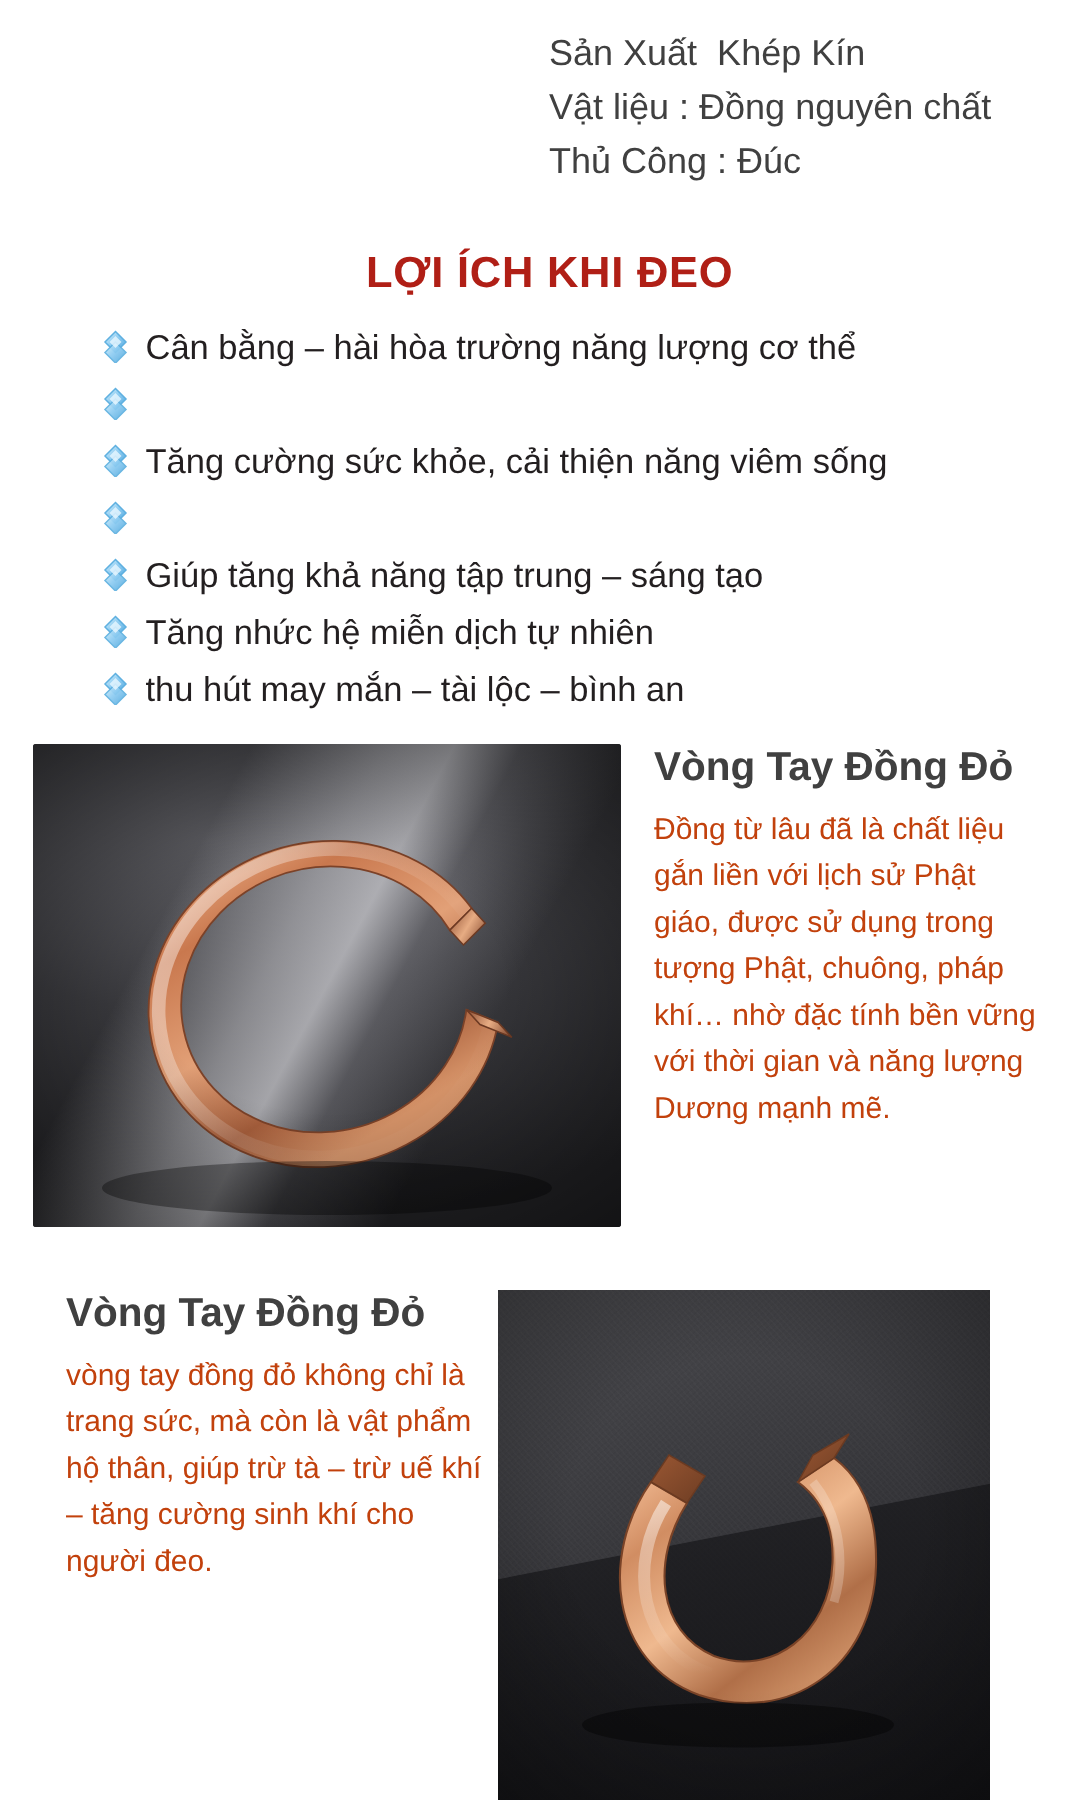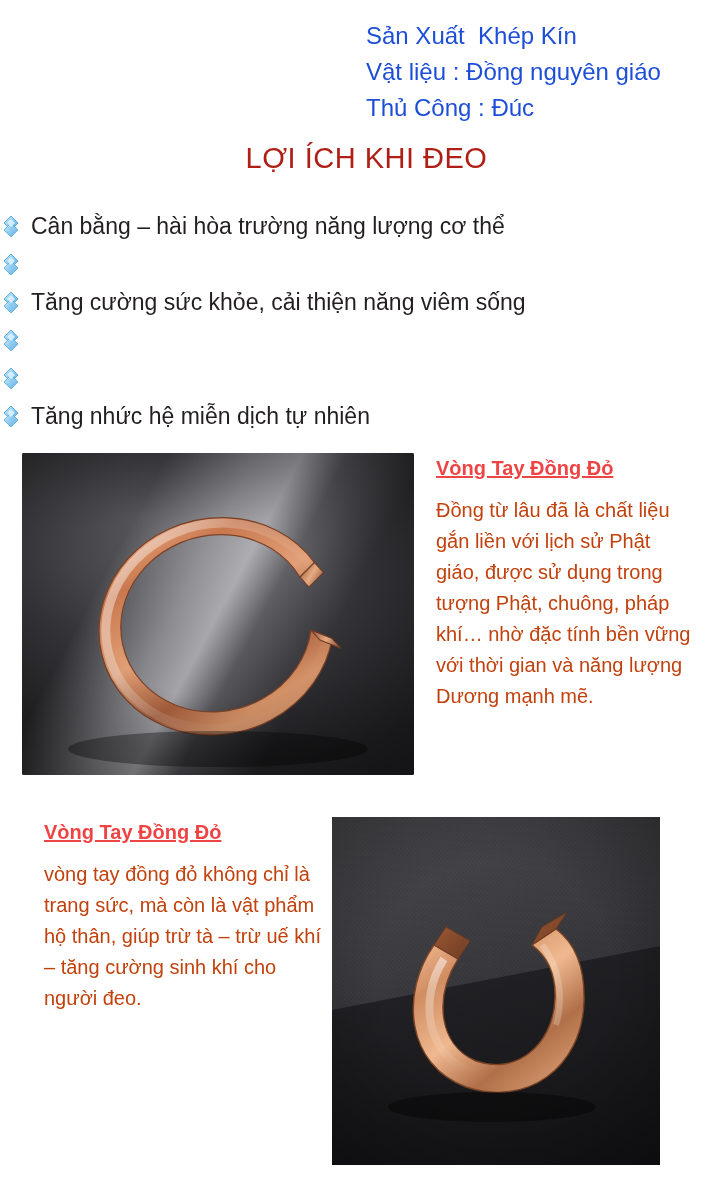--- a/index.html
+++ b/index.html
@@ -17,39 +17,40 @@
     position: relative;
   }
 
   
   .header {
     padding: 18px 0 0 0;
   }
   .header-line {
     font-size: 24px;
     line-height: 36px;
-    color: #1d4ed8;
+    color: #404040;
     padding-left: 366px;
     white-space: pre;
   }
 
   
   .benefits-title {
-    margin-top: 16px;
+    margin-top: 40px;
     text-align: center;
     font-size: 29px;
-    font-weight: normal;
+    font-weight: bold;
     color: #b01f16;
     letter-spacing: 0.5px;
     padding-left: 22px;
   }
 
   
   .benefits-list {
-    margin-top: 32px;
+    margin-top: 13px;
+    padding-left: 66px;
   }
   .benefit-item {
     display: flex;
     align-items: center;
     height: 38px;
   }
   .diamond-icon {
     width: 22px;
     height: 22px;
     flex: 0 0 22px;
@@ -96,25 +97,24 @@
     inset: 0;
     background: radial-gradient(ellipse 85% 75% at 50% 50%, rgba(0,0,0,0) 35%, rgba(0,0,0,0.55) 100%);
   }
   .photo-bracelet svg.art { position: absolute; inset: 0; }
 
   .section-one-text {
     margin-left: 22px;
     width: 255px;
   }
   .sub-title {
-    font-size: 20px;
+    font-size: 27px;
     font-weight: bold;
-    color: #ef4444;
+    color: #404040;
     line-height: 30px;
-    text-decoration: underline;
   }
   .body-copy {
     margin-top: 12px;
     font-size: 20px;
     line-height: 31px;
     color: #c2410c;
   }
 
   
   .section-two {
@@ -163,21 +163,21 @@
     inset: 0;
     background: radial-gradient(ellipse 90% 80% at 50% 45%, rgba(0,0,0,0) 40%, rgba(0,0,0,0.5) 100%);
   }
   .photo-ring svg.art { position: absolute; inset: 0; }
 </style>
 </head>
 <body>
 
 <div class="header">
   <div class="header-line">Sản Xuất  Khép Kín</div>
-  <div class="header-line">Vật liệu : Đồng nguyên giáo</div>
+  <div class="header-line">Vật liệu : Đồng nguyên chất</div>
   <div class="header-line">Thủ Công : Đúc</div>
 </div>
 
 <div class="benefits-title">LỢI ÍCH KHI ĐEO</div>
 
 <div class="benefits-list">
 
   <div class="benefit-item">
     <span class="diamond-icon">
       <svg width="22" height="22" viewBox="0 0 22 22">
@@ -238,35 +238,48 @@
   <div class="benefit-item">
     <span class="diamond-icon">
       <svg width="22" height="22" viewBox="0 0 22 22">
         <g transform="translate(11,11)">
           <path d="M0,-10 L7,-3 L0,4 L-7,-3 Z" fill="url(#dg)" stroke="#5fb0e0" stroke-width="1"></path>
           <path d="M0,-3 L7,4 L0,11 L-7,4 Z" fill="url(#dg)" stroke="#5fb0e0" stroke-width="1" opacity="0.92"></path>
           <path d="M0,-7 L4,-3 L0,1 L-4,-3 Z" fill="#eaf8ff" opacity="0.8"></path>
         </g>
       </svg>
     </span>
+    <span class="benefit-text">Giúp tăng khả năng tập trung – sáng tạo</span>
   </div>
 
   <div class="benefit-item">
     <span class="diamond-icon">
       <svg width="22" height="22" viewBox="0 0 22 22">
         <g transform="translate(11,11)">
           <path d="M0,-10 L7,-3 L0,4 L-7,-3 Z" fill="url(#dg)" stroke="#5fb0e0" stroke-width="1"></path>
           <path d="M0,-3 L7,4 L0,11 L-7,4 Z" fill="url(#dg)" stroke="#5fb0e0" stroke-width="1" opacity="0.92"></path>
           <path d="M0,-7 L4,-3 L0,1 L-4,-3 Z" fill="#eaf8ff" opacity="0.8"></path>
         </g>
       </svg>
     </span>
     <span class="benefit-text">Tăng nhức hệ miễn dịch tự nhiên</span>
   </div>
 
+  <div class="benefit-item">
+    <span class="diamond-icon">
+      <svg width="22" height="22" viewBox="0 0 22 22">
+        <g transform="translate(11,11)">
+          <path d="M0,-10 L7,-3 L0,4 L-7,-3 Z" fill="url(#dg)" stroke="#5fb0e0" stroke-width="1"></path>
+          <path d="M0,-3 L7,4 L0,11 L-7,4 Z" fill="url(#dg)" stroke="#5fb0e0" stroke-width="1" opacity="0.92"></path>
+          <path d="M0,-7 L4,-3 L0,1 L-4,-3 Z" fill="#eaf8ff" opacity="0.8"></path>
+        </g>
+      </svg>
+    </span>
+    <span class="benefit-text">thu hút may mắn – tài lộc – bình an</span>
+  </div>
 
 </div>
 
 <div class="section-one">
 
   <div class="photo-bracelet">
     <div class="backdrop"></div>
     <svg class="art" viewBox="0 0 392 322">
       <defs>
         <linearGradient id="cop1" x1="0" y1="0" x2="0.3" y2="1">

